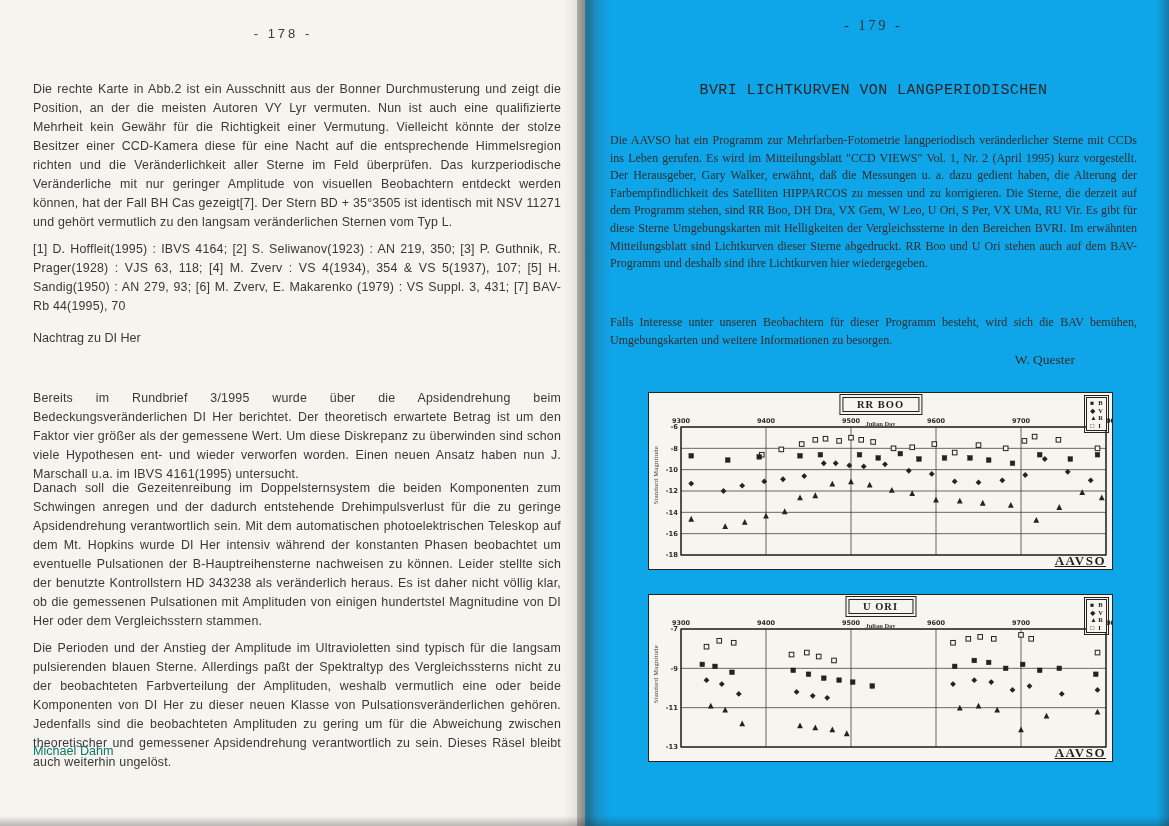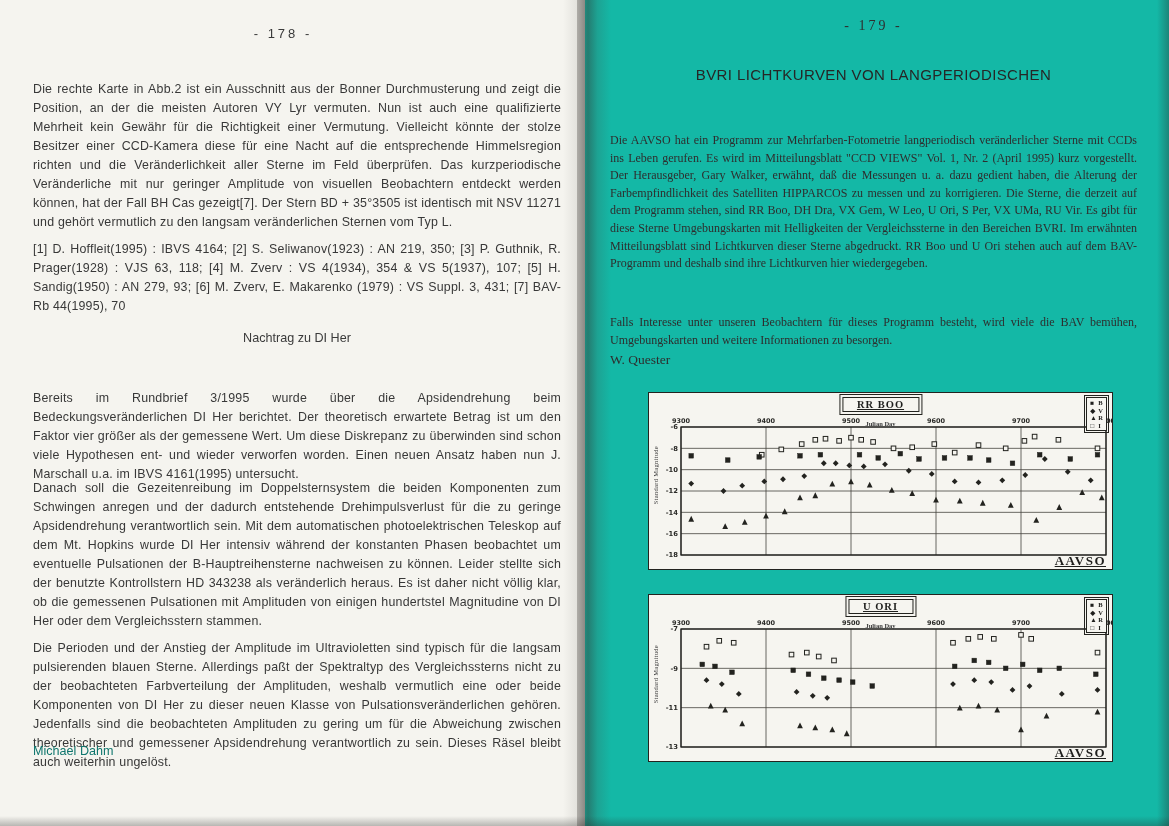--- a/index.html
+++ b/index.html
@@ -3,55 +3,55 @@
 <meta charset="utf-8">
 <style>
   html,body{margin:0;padding:0;}
   body{
     width:1169px;height:826px;position:relative;overflow:hidden;
     background:#b9b7b2;
     font-family:"Liberation Sans", sans-serif;
   }
   .page{position:absolute;top:0;height:826px;}
   .page-left{left:0;width:577px;background:#f5f4ef;}
-  .page-right{left:585px;width:584px;background:#14b8a6;}
+  .page-right{left:585px;width:584px;background:#0ea5e9;}
   .gutter{position:absolute;left:563px;top:0;width:48px;height:826px;pointer-events:none;z-index:5;
     background:linear-gradient(90deg, rgba(0,0,0,0) 0%, rgba(70,66,60,0.10) 30%, rgba(55,52,48,0.45) 52%, rgba(70,66,60,0.18) 72%, rgba(0,0,0,0) 100%);}
   .right-edge{position:absolute;left:1157px;top:0;width:12px;height:826px;pointer-events:none;z-index:5;
     background:linear-gradient(90deg, rgba(0,0,0,0), rgba(40,40,38,0.35));}
   .bottom-edge{position:absolute;left:0;top:816px;width:1169px;height:10px;pointer-events:none;z-index:5;
     background:linear-gradient(180deg, rgba(0,0,0,0), rgba(40,40,38,0.30));}
 
   
   .lp-text{position:absolute;left:33px;width:528px;text-align:justify;
     color:#383838;font-size:12.4px;line-height:18.9px;letter-spacing:0.2px;}
   .lp-pagenum{position:absolute;left:33px;width:500px;top:26px;text-align:center;
     color:#3a3a3a;font-size:13px;letter-spacing:3px;}
-  .lp-heading{position:absolute;left:33px;width:528px;top:331px;text-align:center;
+  .lp-heading{position:absolute;left:33px;width:528px;top:331px;
     color:#3a3a3a;font-size:12.6px;}
   .lp-signature{position:absolute;left:33px;width:480px;top:744px;text-align:left;
     color:#0f766e;font-size:12.6px;}
 
   
   .rp{font-family:"Liberation Serif", serif;}
   .rp-pagenum{position:absolute;left:25px;width:527px;top:18px;text-align:center;
     color:#2f2f2f;font-size:14px;letter-spacing:3px;font-family:"Liberation Serif", serif;}
-  .rp-title{position:absolute;left:25px;width:527px;top:64px;text-align:center;
-    color:#262626;font-size:15px;letter-spacing:0.4px;font-family:Liberation Sans, sans-serif;line-height:22px;}
+  .rp-title{position:absolute;left:25px;width:527px;top:80px;text-align:center;
+    color:#262626;font-size:15px;letter-spacing:0.4px;font-family:Liberation Mono, monospace;line-height:22px;}
   .rp-text{position:absolute;left:25px;width:527px;text-align:justify;
     color:#2e2e2e;font-size:12px;line-height:17.6px;font-family:Liberation Serif, serif;}
-  .rp-signature{position:absolute;left:25px;width:465px;top:352px;
+  .rp-signature{position:absolute;left:25px;width:465px;top:352px;text-align:right;
     color:#2e2e2e;font-size:13.5px;font-family:"Liberation Serif", serif;}
 
   
   .chart{position:absolute;left:63px;width:463px;border:1.6px solid #23231f;background:#f6f5f0;}
   .chart-svg-holder{position:absolute;left:0;top:0;right:0;bottom:0;text-decoration:underline;}
   .chart-title-box{position:absolute;top:4px;left:50%;transform:translateX(-50%);
     border:1px solid #23231f;outline:1px solid #23231f;outline-offset:2px;background:#f6f5f0;
-    padding:1px 14px;font-weight:bold;font-size:10.5px;letter-spacing:1px;color:#1f1f1d;z-index:3;text-decoration:underline;}
+    padding:1px 14px;font-weight:bold;font-size:10.5px;letter-spacing:1px;color:#1f1f1d;z-index:3;}
   .chart-xlabel{position:absolute;top:27px;left:50%;transform:translateX(-50%);
     font-size:6.5px;font-weight:bold;color:#3a3a3a;z-index:3;}
   .chart-legend{position:absolute;top:4px;right:5px;border:1px solid #23231f;outline:1px solid #23231f;
     outline-offset:1px;background:#f6f5f0;padding:1px 3px;z-index:3;
     font-size:6.5px;line-height:7.5px;color:#1f1f1d;font-weight:bold;}
   .chart-legend .lg-row{white-space:nowrap;}
   .chart-legend .lg-sym{display:inline-block;width:8px;}
   .chart-ylabel{position:absolute;left:3px;top:30%;writing-mode:vertical-rl;transform:rotate(180deg);
     font-size:6.5px;color:#3a3a3a;letter-spacing:0.3px;z-index:3;}
   .chart-credit{position:absolute;bottom:0px;right:6px;font-family:"Liberation Serif", serif;
@@ -71,21 +71,21 @@
   <p class="lp-text" style="top:627px">Die Perioden und der Anstieg der Amplitude im Ultravioletten sind typisch für die langsam pulsierenden blauen Sterne. Allerdings paßt der Spektraltyp des Vergleichssterns nicht zu der beobachteten Farbverteilung der Amplituden, weshalb vermutlich eine oder beide Komponenten von DI Her zu dieser neuen Klasse von Pulsationsveränderlichen gehören. Jedenfalls sind die beobachteten Amplituden zu gering um für die Abweichung zwischen theoretischer und gemessener Apsidendrehung verantwortlich zu sein. Dieses Räsel bleibt auch weiterhin ungelöst.</p>
   <div class="lp-signature">Michael Dahm</div>
 </div>
 
 <div class="page page-right rp">
   <div class="rp-pagenum">- 179 -</div>
   <div class="rp-title">
     <div>BVRI LICHTKURVEN VON LANGPERIODISCHEN</div>
   </div>
   <p class="rp-text" style="top:120px">Die AAVSO hat ein Programm zur Mehrfarben-Fotometrie langperiodisch veränderlicher Sterne mit CCDs ins Leben gerufen. Es wird im Mitteilungsblatt "CCD VIEWS" Vol. 1, Nr. 2 (April 1995) kurz vorgestellt. Der Herausgeber, Gary Walker, erwähnt, daß die Messungen u. a. dazu gedient haben, die Alterung der Farbempfindlichkeit des Satelliten HIPPARCOS zu messen und zu korrigieren. Die Sterne, die derzeit auf dem Programm stehen, sind RR Boo, DH Dra, VX Gem, W Leo, U Ori, S Per, VX UMa, RU Vir. Es gibt für diese Sterne Umgebungskarten mit Helligkeiten der Vergleichssterne in den Bereichen BVRI. Im erwähnten Mitteilungsblatt sind Lichtkurven dieser Sterne abgedruckt. RR Boo und U Ori stehen auch auf dem BAV-Programm und deshalb sind ihre Lichtkurven hier wiedergegeben.</p>
-  <p class="rp-text" style="top:302px">Falls Interesse unter unseren Beobachtern für dieses Programm besteht, wird viele die BAV bemühen, Umgebungskarten und weitere Informationen zu besorgen.</p>
+  <p class="rp-text" style="top:302px">Falls Interesse unter unseren Beobachtern für dieser Programm besteht, wird sich die BAV bemühen, Umgebungskarten und weitere Informationen zu besorgen.</p>
   <div class="rp-signature">W. Quester</div>
 
   <div class="chart" style="top:392px;height:176px">
     <div class="chart-svg-holder"><svg width="463" height="176">
           <g stroke="#45433e" stroke-width="0.8">
             <line x1="32" y1="34" x2="32" y2="162"></line>
             <line x1="117" y1="34" x2="117" y2="162"></line>
             <line x1="202" y1="34" x2="202" y2="162"></line>
             <line x1="287" y1="34" x2="287" y2="162"></line>
             <line x1="372" y1="34" x2="372" y2="162"></line>

